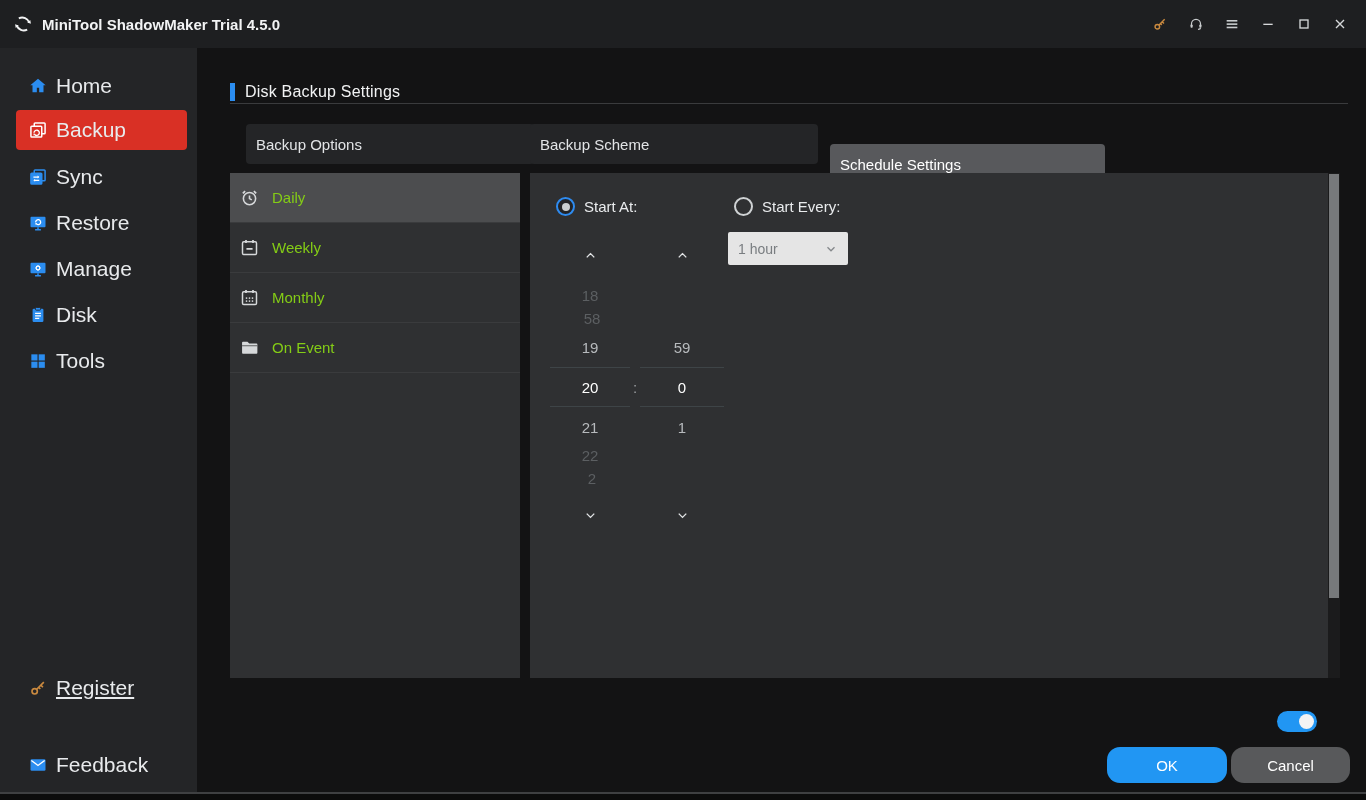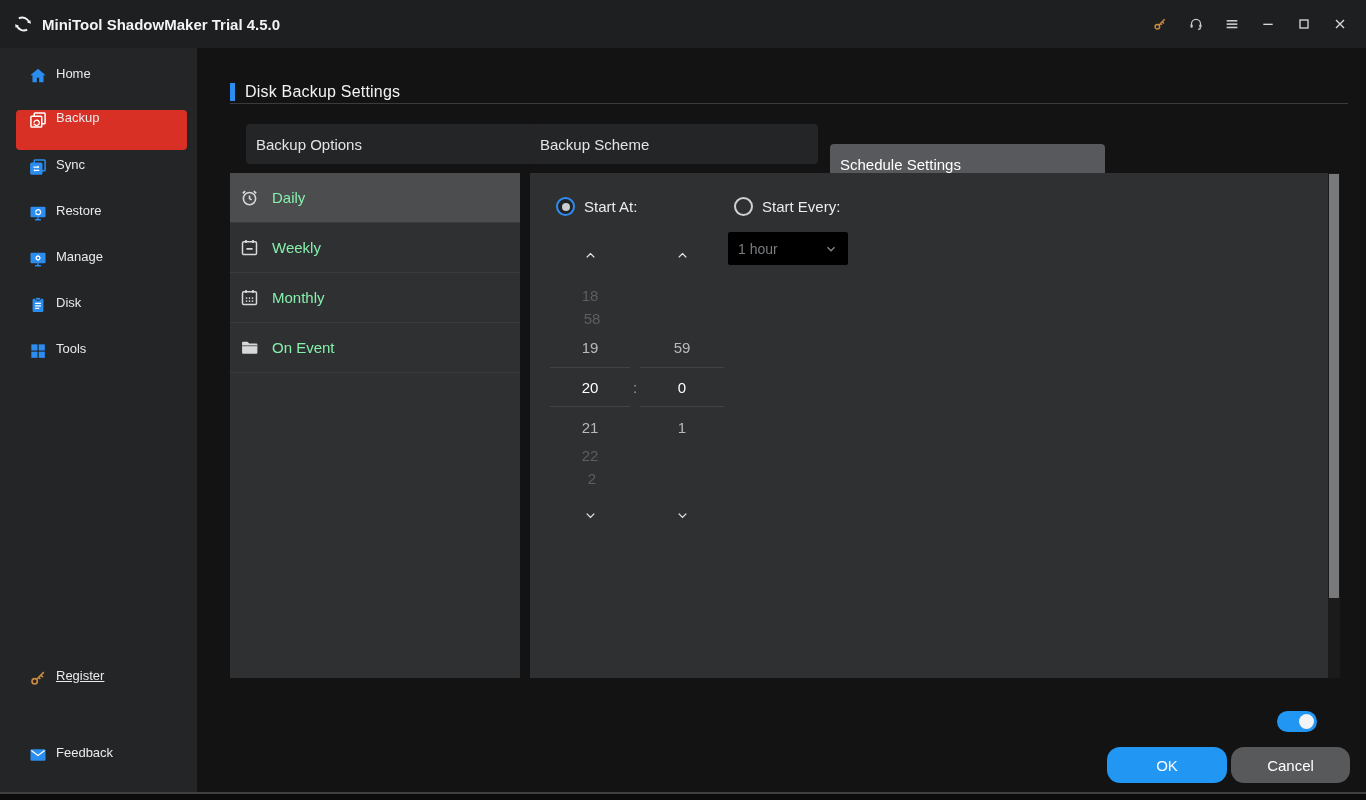--- a/index.html
+++ b/index.html
@@ -13,21 +13,21 @@
   .logo { width:22px; height:22px; margin-left:12px; display:flex; align-items:center; justify-content:center; }
   .logo svg { width:20px; height:20px; }
   .win-title { margin-left:8px; color:#f2f3f4; font-size:15px; font-weight:bold; }
   .tb-icons { position:absolute; right:8px; top:0; height:48px; display:flex; align-items:center; }
   .tb-btn { width:36px; height:48px; display:flex; align-items:center; justify-content:center; cursor:default; }
   .tb-btn svg { width:16px; height:16px; }
 
   
   .sidebar { position:absolute; left:0; top:48px; width:197px; height:745px; background:#242527; }
   .side-item { position:relative; height:40px; width:171px; margin-left:16px; border-radius:4px;
-               display:flex; align-items:flex-start; padding-left:12px; color:#e8eaec; font-size:13px; }
+               display:flex; align-items:center; padding-left:12px; color:#e8eaec; font-size:21px; }
   .side-item .side-icon { width:20px; height:20px; margin-right:8px; display:flex; align-items:center; justify-content:center; }
   .side-icon svg { width:20px; height:20px; }
   #nav-home    { position:absolute; top:18px; }
   #nav-backup  { position:absolute; top:62px;  background:#d93025; }
   #nav-sync    { position:absolute; top:109px; }
   #nav-restore { position:absolute; top:155px; }
   #nav-manage  { position:absolute; top:201px; }
   #nav-logs    { position:absolute; top:247px; }
   #nav-tools   { position:absolute; top:293px; }
   #nav-register { position:absolute; top:620px;text-decoration:underline; }
@@ -42,34 +42,34 @@
   
   .tab { position:absolute; top:124px; height:40px; border-radius:4px; background:#242527;
          color:#e2e4e6; font-size:15px; display:flex; align-items:center; padding-left:10px; }
   #tab-options  { left:246px; width:288px; }
   #tab-scheme   { left:530px; width:288px; }
   #tab-schedule { left:830px; width:275px; background:#58595c; color:#ffffff;margin-top:20px; }
 
   
   .type-panel { position:absolute; left:230px; top:173px; width:290px; height:505px; background:#2f3032; }
   .type-row { height:50px; display:flex; align-items:center; padding-left:8px;
-              border-bottom:1px solid #3a3b3d; color:#86efac; font-size:15px; }
+              border-bottom:1px solid #3a3b3d; color:#84cc16; font-size:15px; }
   .type-row.selected { background:#4c4d4f; }
   .type-row .t-icon { width:22px; height:22px; margin-right:12px; display:flex; align-items:center; justify-content:center; }
   .t-icon svg { width:21px; height:21px; }
 
   
   .sched-panel { position:absolute; left:530px; top:173px; width:798px; height:505px; background:#2f3032; }
   .radio-group { position:absolute; display:flex; align-items:center; color:#e9ebed; font-size:15px; }
   #grp-start-at { left:26px; top:24px; }
   #grp-start-every { left:204px; top:24px; }
   .radio { width:19px; height:19px; border-radius:50%; border:2px solid #cfd2d4; margin-right:9px; position:relative; }
   .radio.sel { border-color:#2e8bf0; border-width:2.5px; background:#222326; }
   .radio.sel .dot { position:absolute; inset:3.5px; border-radius:50%; background:#c9cdd0; }
-  .dropdown { position:absolute; left:198px; top:59px; width:120px; height:33px; background:#000000;
+  .dropdown { position:absolute; left:198px; top:59px; width:120px; height:33px; background:#e5e5e5;
               border-radius:2px; display:flex; align-items:center; padding:0 10px; }
   .dropdown .dd-val { color:#797d80; font-size:14px; flex:1; }
   .dropdown svg { width:14px; height:14px; }
 
   
   .picker { position:absolute; left:20px; top:70px; width:180px; }
   .p-row { display:flex; }
   .cell-h { width:80px; text-align:center; }
   .cell-c { width:10px; text-align:center; }
   .cell-m { width:84px; text-align:center; }

